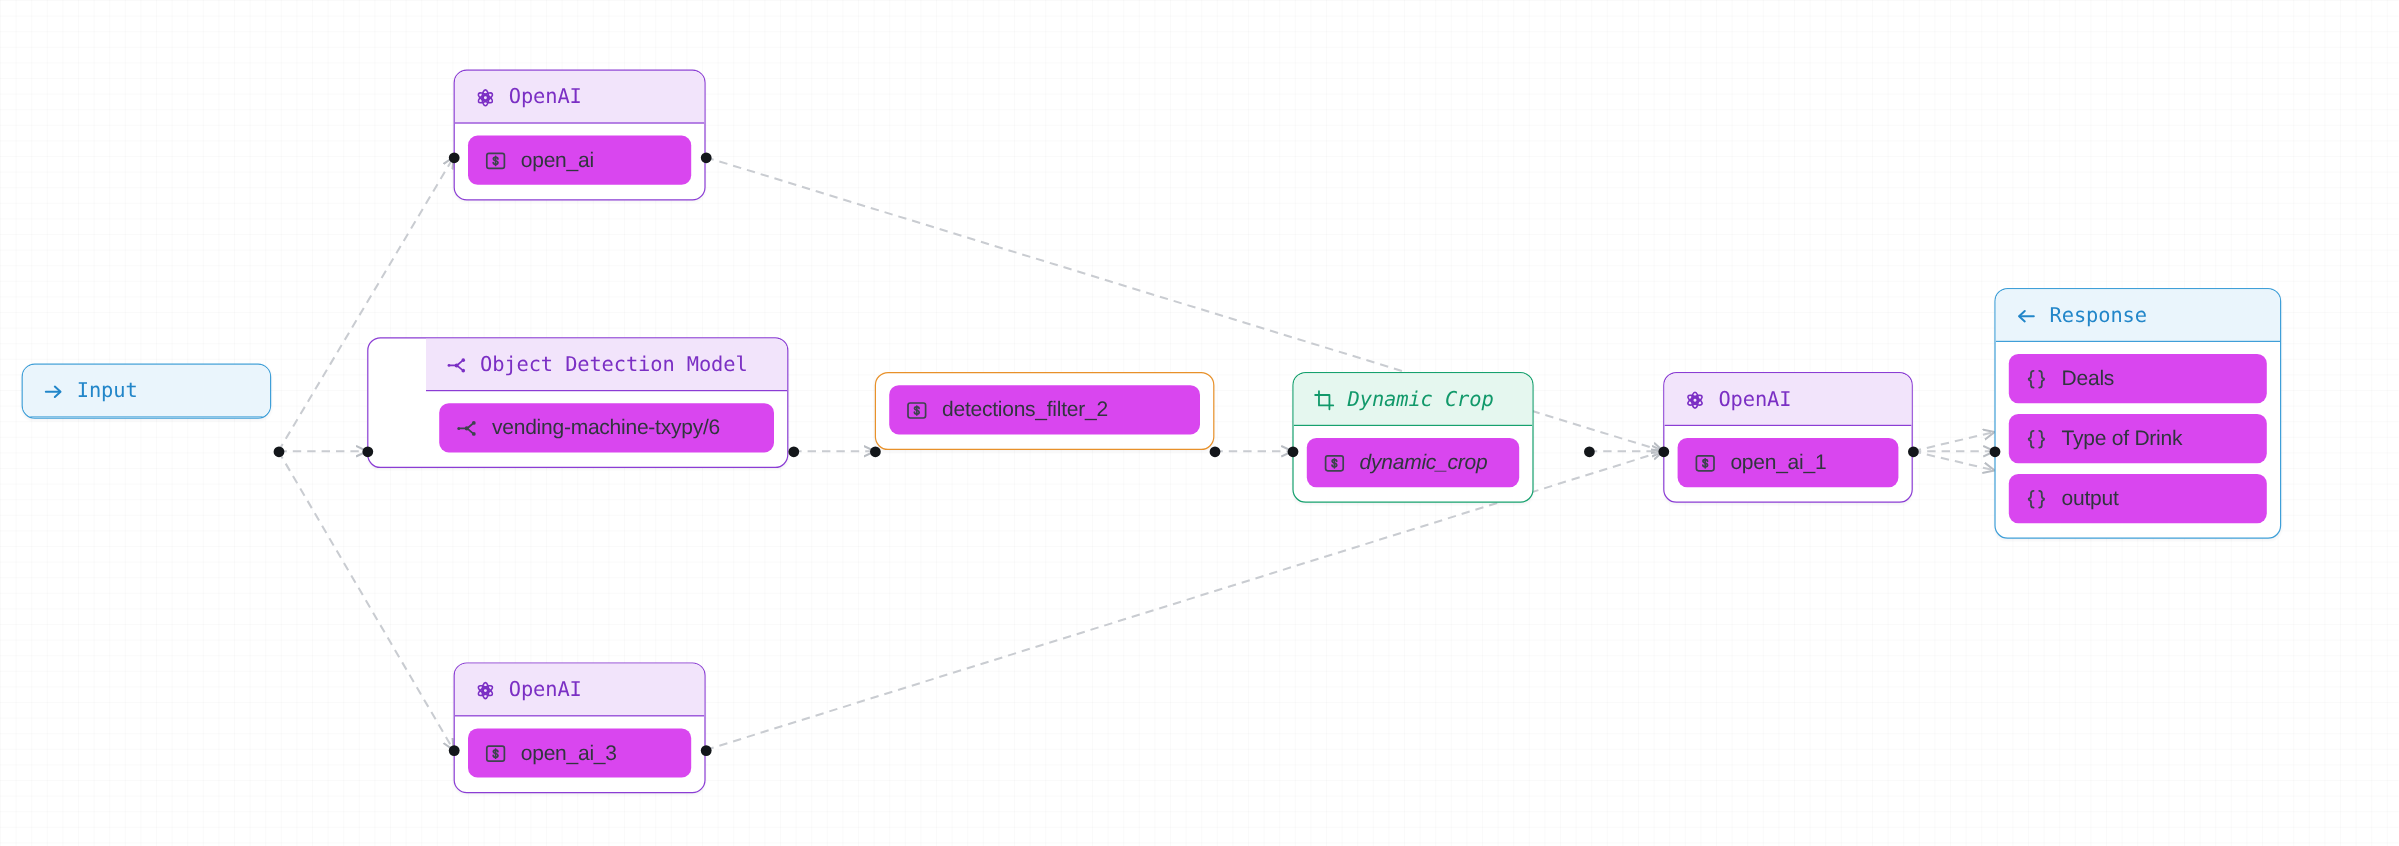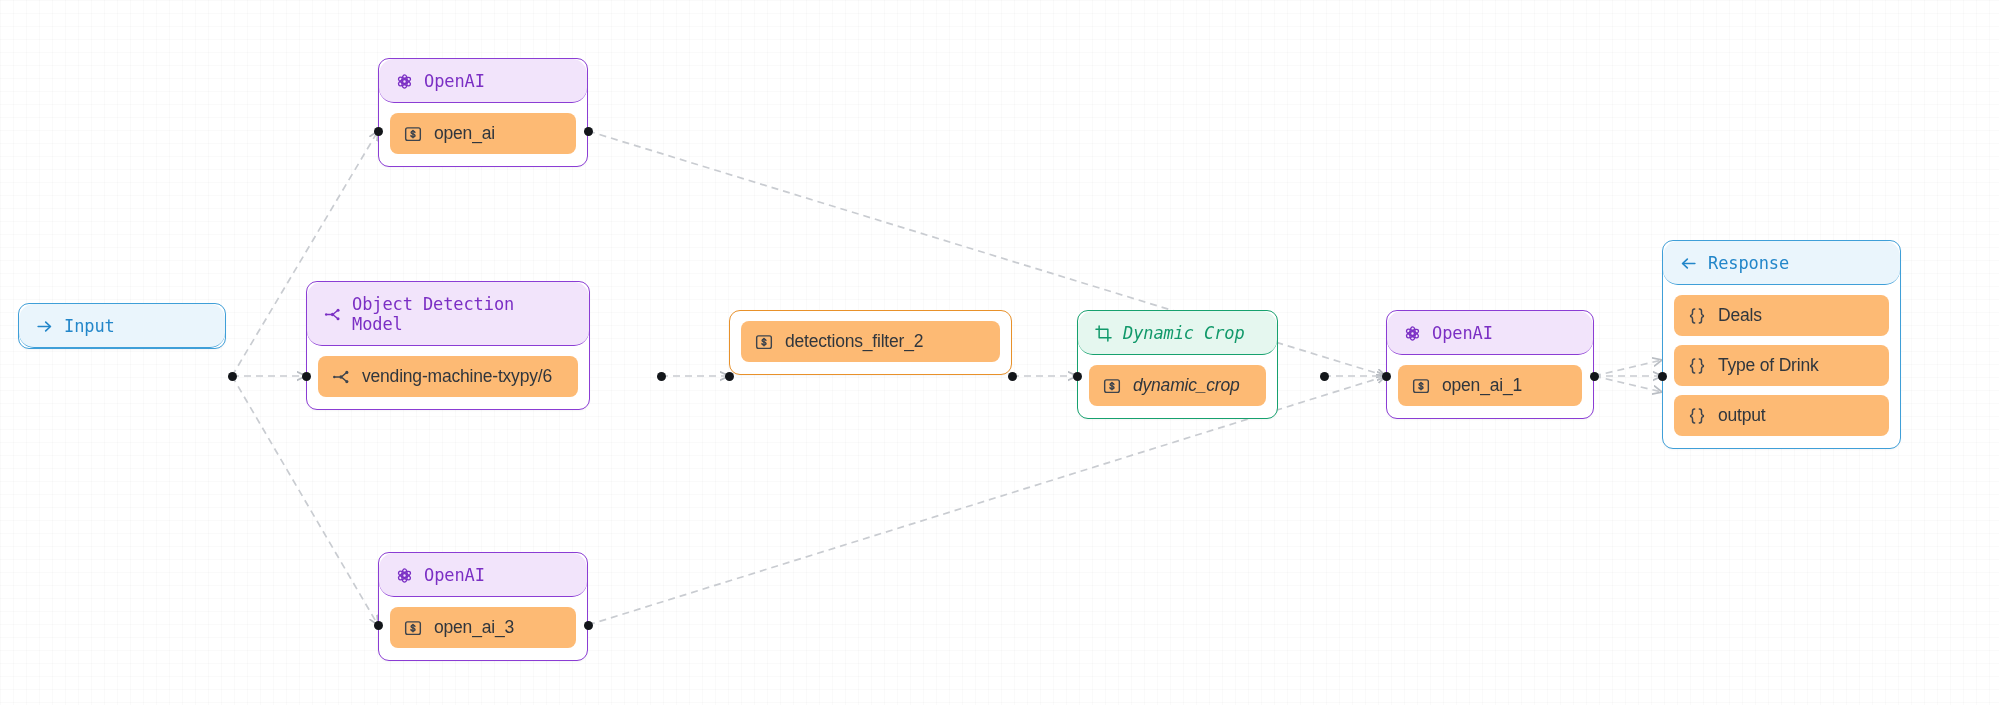--- a/index.html
+++ b/index.html
@@ -37,40 +37,39 @@
   }
   .node-header {
     display: flex;
     align-items: center;
     gap: 10px;
     padding: 12px 16px 11px 16px;
     font-family: "DejaVu Sans Mono", "Liberation Mono", monospace;
     font-size: 17px;
     letter-spacing: -0.1px;
     border-bottom: 1.6px solid #cccccc;
-    border-radius: 15px;
   }
   .node-header .hdr-icon {
     display: inline-flex;
     align-items: center;
     justify-content: center;
     width: 19px; height: 19px;
     flex: 0 0 auto;
   }
   .node-body {
     padding: 10px 11px 12px 11px;
     display: flex;
     flex-direction: column;
     gap: 9px;
   }
   .field {
     display: flex;
     align-items: center;
     gap: 11px;
-    background: #fdba74;
+    background: #d946ef;
     border-radius: 8px;
     padding: 9px 13px;
     font-size: 17.5px;
     color: #30363d;
     letter-spacing: -0.2px;
     min-height: 41px;
   }
   .field .f-icon {
     display: inline-flex;
     align-items: center;
@@ -178,21 +177,21 @@
               <svg xmlns="http://www.w3.org/2000/svg" viewBox="0 0 24 24" width="20" height="20" fill="none" stroke="currentColor" stroke-width="1.7">
                 <rect x="3.2" y="4.6" width="17.6" height="15" rx="2.2"></rect>
                 <path d="M12 7.6v9" stroke-linecap="round"></path>
                 <path d="M14.3 10.1c0-1-1-1.6-2.3-1.6s-2.3.6-2.3 1.6.9 1.4 2.3 1.8 2.4.8 2.4 1.9-1.1 1.7-2.4 1.7-2.4-.7-2.4-1.7" stroke-linecap="round" stroke-linejoin="round"></path>
               </svg>
             </span>
             <span class="f-label">open_ai</span>
           </div>
         </div>
       </div>
-      <div class="node purple" style="left: 306px; top: 281px; width: 284px;">
+      <div class="node purple" style="left: 306px; top: 281px; width: 351px; padding-left: 48px;">
         <div class="node-header">
           <span class="hdr-icon">
             <svg xmlns="http://www.w3.org/2000/svg" viewBox="0 0 24 24" width="19" height="19" fill="none" stroke="currentColor" stroke-width="1.8" stroke-linecap="round">
               <circle cx="12" cy="12" r="2.1" fill="currentColor" stroke="none"></circle>
               <circle cx="19" cy="6.5" r="1.9" fill="currentColor" stroke="none"></circle>
               <circle cx="19" cy="17.5" r="1.9" fill="currentColor" stroke="none"></circle>
               <circle cx="4" cy="12" r="1.5" fill="currentColor" stroke="none"></circle>
               <path d="M5.4 12h4.6"></path>
               <path d="M13.8 10.8 17.3 7.8"></path>
               <path d="M13.8 13.2 17.3 16.2"></path>

